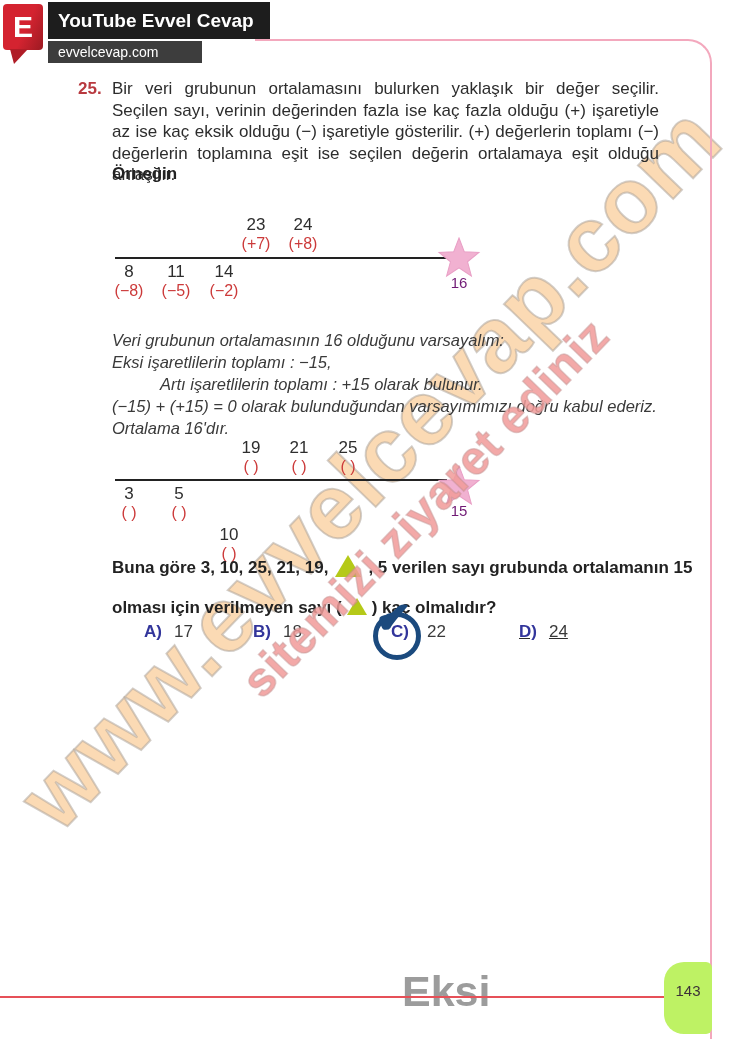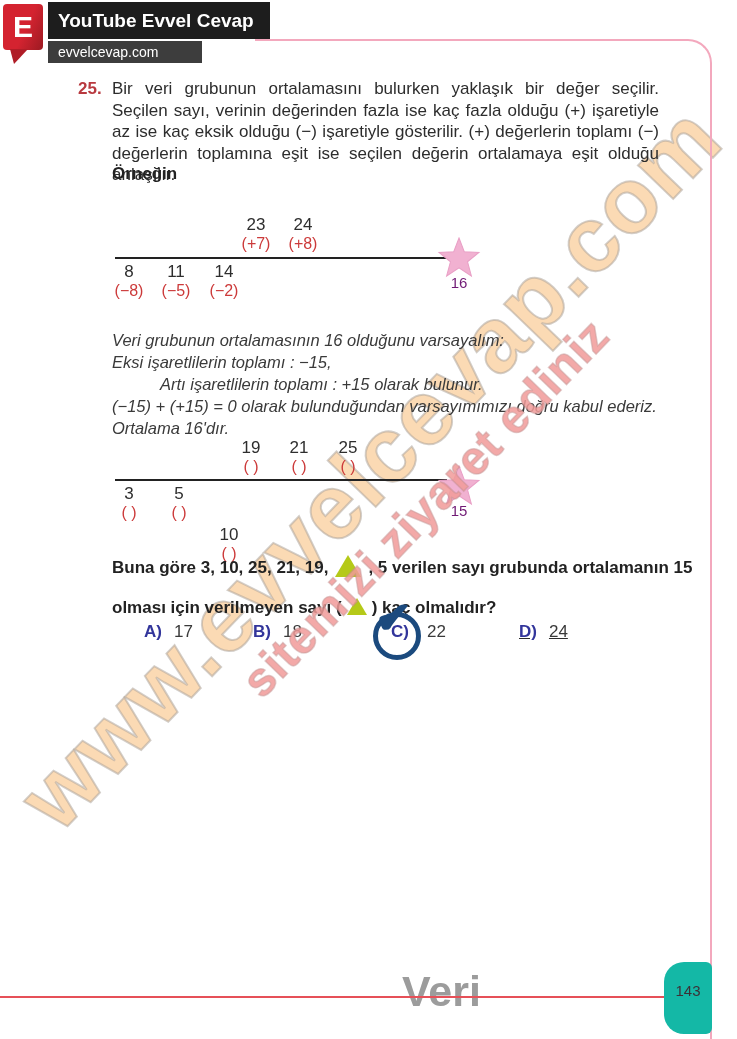--- a/index.html
+++ b/index.html
@@ -72,21 +72,21 @@
           transform:rotate(-46deg);opacity:0.85;letter-spacing:1px;}
 
   
   .f-bubble{position:absolute;left:228px;top:962px;width:162px;height:58px;background:#ef8490;
             border-radius:6px;z-index:2;color:#fff;font-size:43px;font-weight:bold;
             text-align:center;line-height:57px;}
   .f-tail{position:absolute;right:5px;bottom:-15px;}
   .f-cevap{position:absolute;left:402px;top:962px;font-size:43px;font-weight:bold;
            color:#9c9c9c;line-height:58px;z-index:2;}
   .f-line{position:absolute;left:0;top:996px;width:712px;height:2px;background:#e65058;z-index:3;}
-  .f-badge{position:absolute;left:664px;top:962px;width:48px;height:72px;background:#14b8a6;
+  .f-badge{position:absolute;left:664px;top:962px;width:48px;height:72px;background:#bef264;
            border-radius:20px 6px 6px 20px;z-index:4;text-align:center;
            font-size:15px;color:#3c3137;padding-top:20px;box-sizing:border-box;}
 </style>
 </head>
 <body>
 
 <div class="page">
 
   <div class="wm wm-main">www.evvelcevap.com</div>
 
@@ -189,19 +189,19 @@
   <div class="ans ans-c">
     <span class="lab">C)</span>
     <span class="val">22</span>
     <div class="check-ring"></div>
     <div class="check-mark">✔</div>
   </div>
   <div class="ans" style="left:519px;text-decoration:underline;">
     <span class="lab">D)</span><span class="val">24</span>
   </div>
 
-  <div class="f-cevap">Veri</div>
+  <div class="f-cevap">Eksi</div>
   <div class="f-line"></div>
   <div class="f-badge">143</div>
 
   <div class="wm wm-sec">sitemizi ziyaret ediniz</div>
 
 </div>
 
 </body></html>

